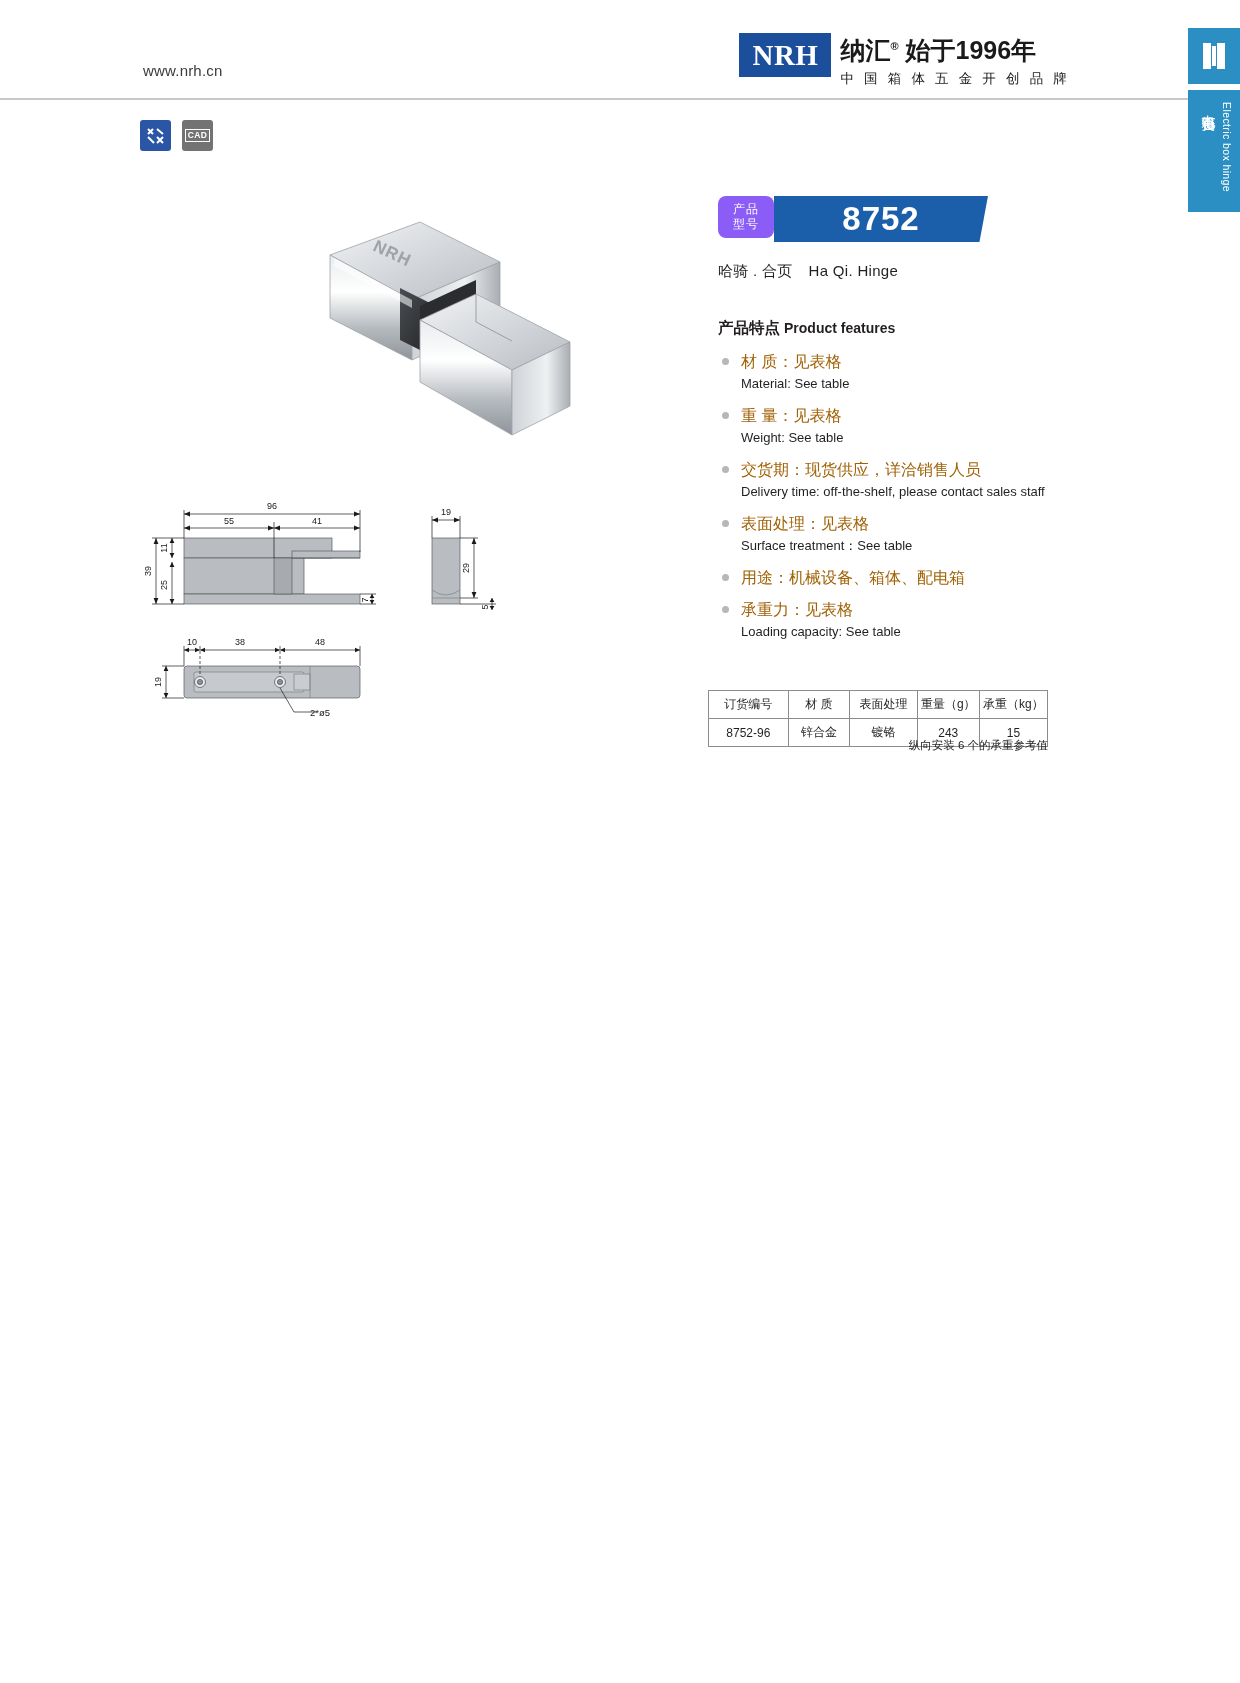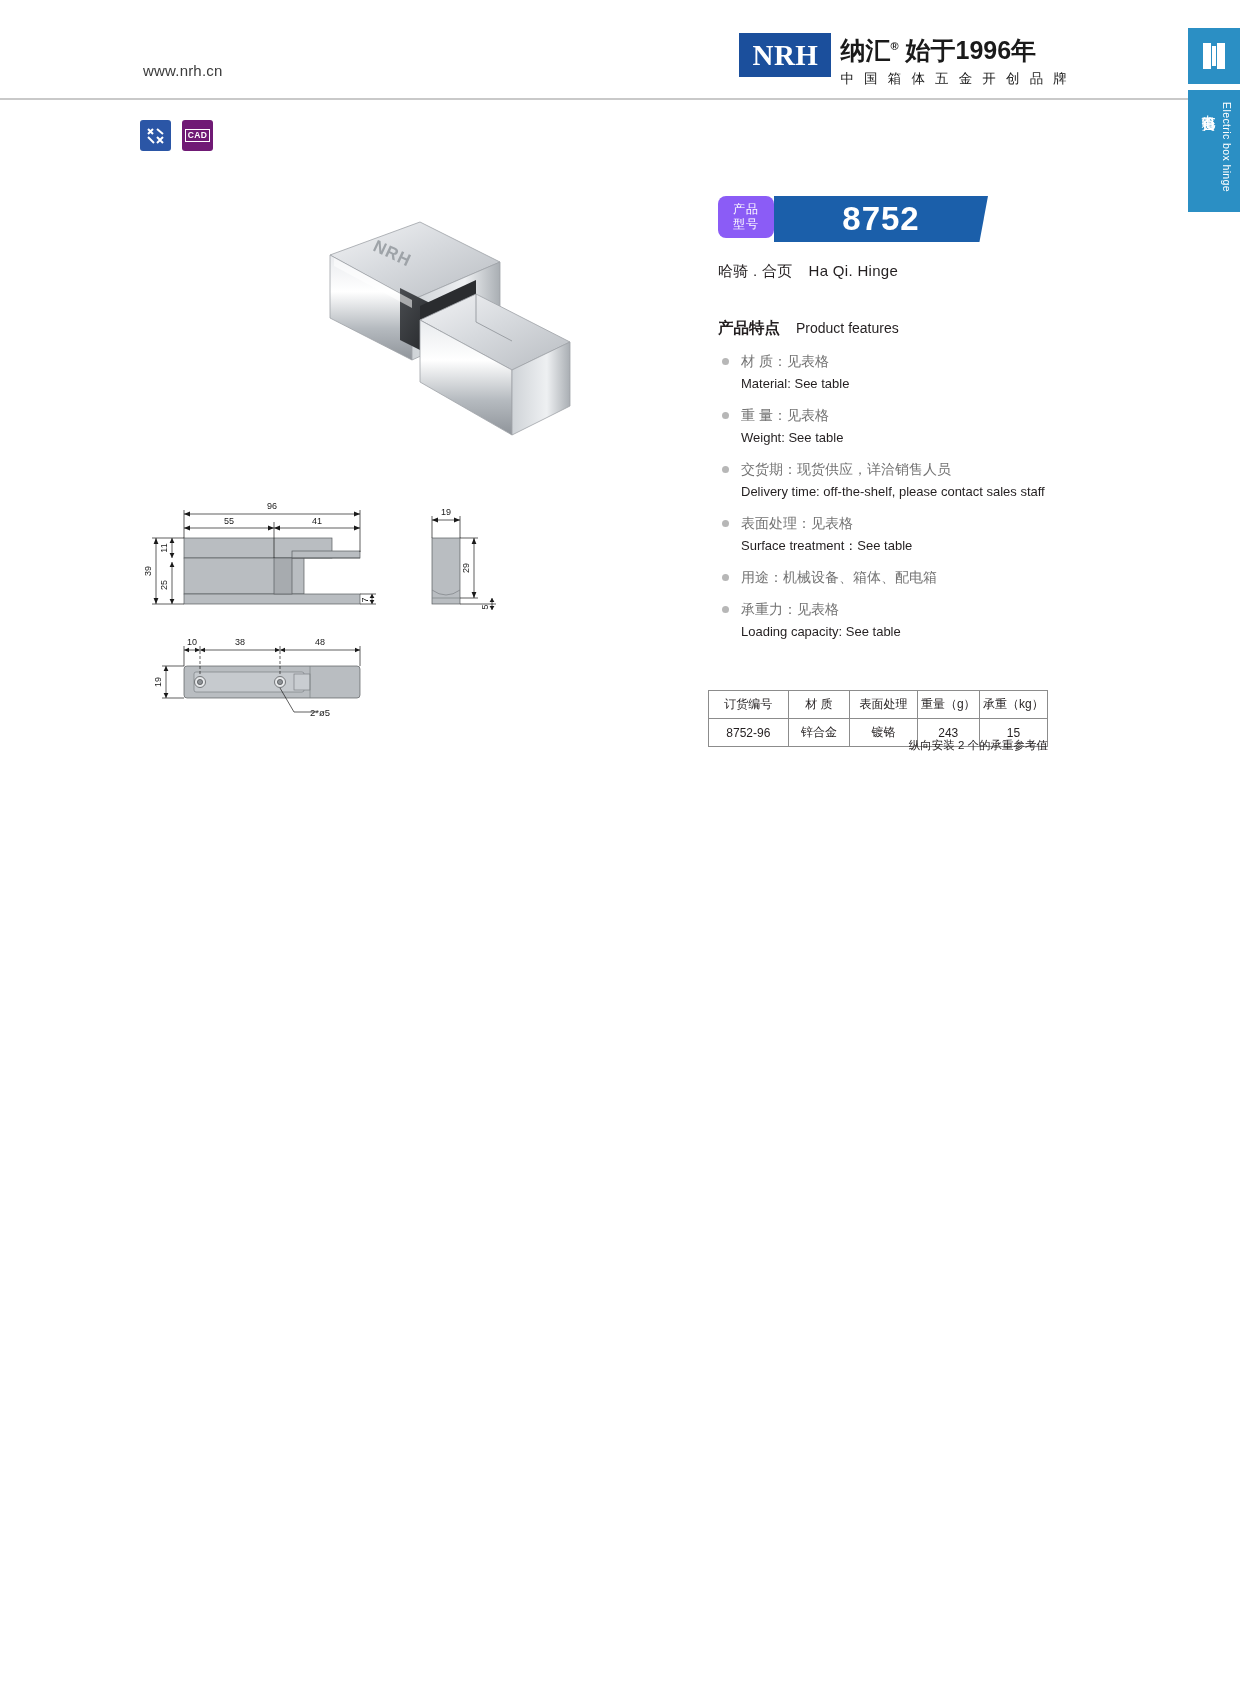--- a/index.html
+++ b/index.html
@@ -159,21 +159,21 @@
     height: 31px;
     border-radius: 3px;
     display: flex;
     align-items: center;
     justify-content: center;
     color: #ffffff;
     font-size: 10px;
     font-weight: bold;
   }
   .mini-icon.blue { background: #2b56a6; }
-  .mini-icon.red  { background: #701a75; }
+  .mini-icon.red  { background: #737373; }
   .mini-icon.red .cadtxt {
     border: 1px solid #ffffff;
     padding: 1px 2px;
     font-size: 8.5px;
     letter-spacing: .3px;
     line-height: 9px;
   }
 
   
   .photo {
@@ -244,41 +244,41 @@
   }
   .model-sub .sp { display: inline-block; width: 16px; }
 
   .features-title {
     margin-top: 37px;
     font-size: 15.5px;
     font-weight: bold;
     color: #231f20;
   }
   .features-title .en {
-    font-weight: normal;
+    font-weight: bold;
     font-size: 14px;
-    margin-left: 16px;
+    margin-left: 4px;
   }
   .feature {
     margin-top: 13px;
     position: relative;
     padding-left: 23px;
   }
   .feature .dot {
     position: absolute;
     left: 4px;
     top: 6px;
     width: 7px;
     height: 7px;
     border-radius: 50%;
     background: #b7b7b7;
   }
   .feature .cn {
-    font-size: 14px;
-    color: #737373;
+    font-size: 16px;
+    color: #a16207;
     line-height: 19px;
   }
   .feature .en {
     font-size: 13px;
     color: #231f20;
     line-height: 19px;
     margin-top: 3px;
   }
 
   
@@ -579,13 +579,13 @@
   <tbody>
     <tr>
       <td>8752-96</td>
       <td>锌合金</td>
       <td>镀铬</td>
       <td>243</td>
       <td>15</td>
     </tr>
   </tbody>
 </table>
-<div class="table-note">纵向安装 2 个的承重参考值</div>
+<div class="table-note">纵向安装 6 个的承重参考值</div>
 
 </body></html>

